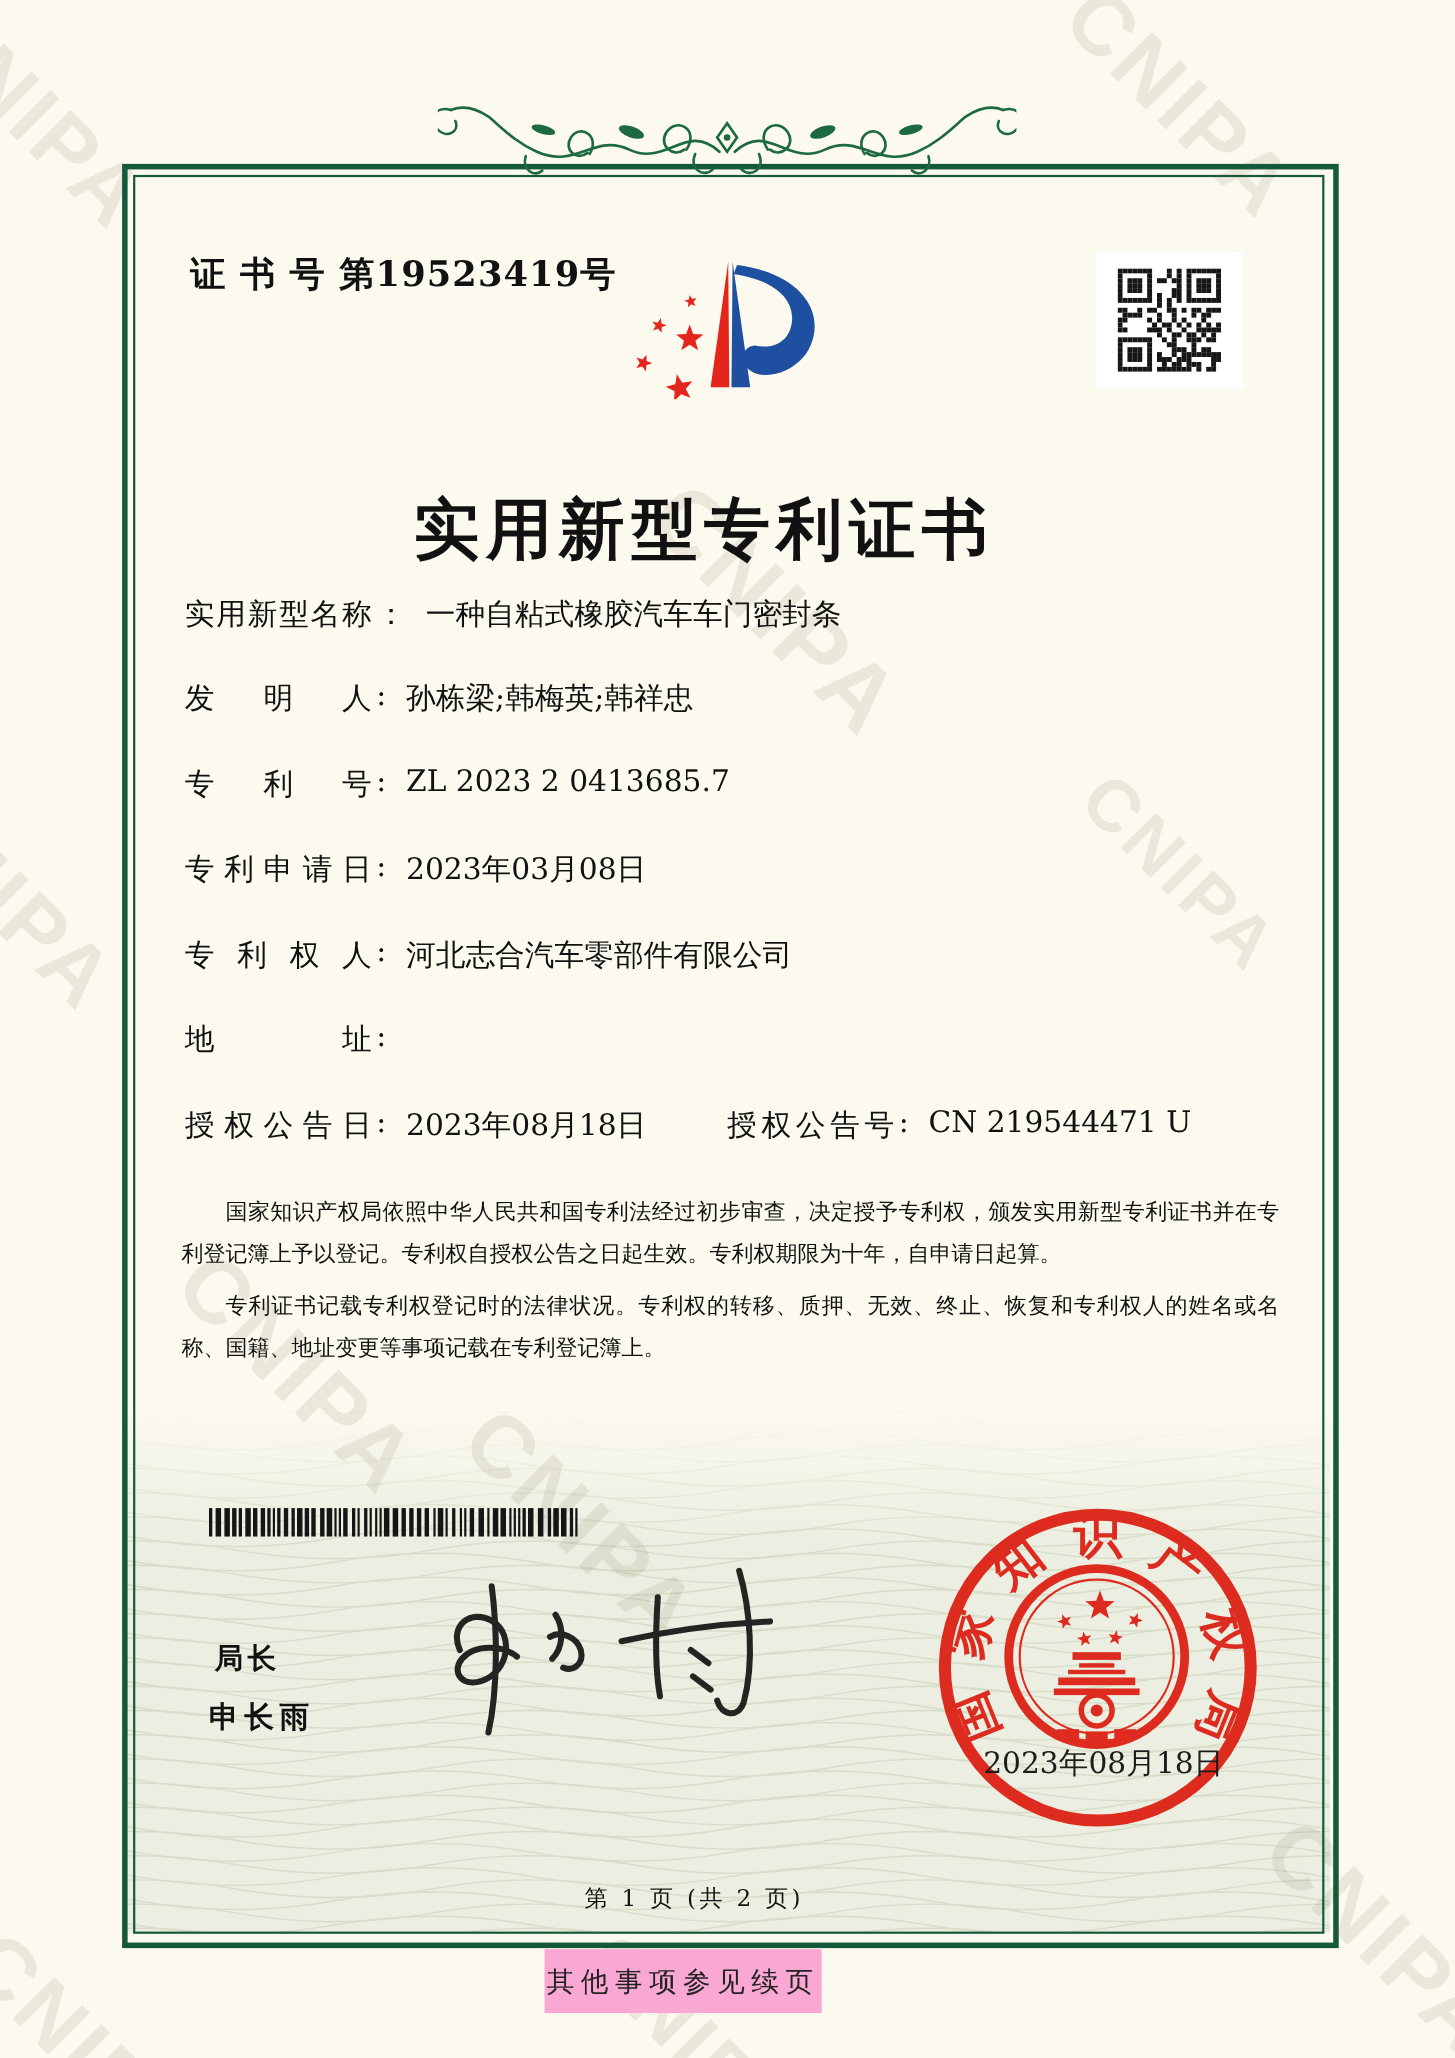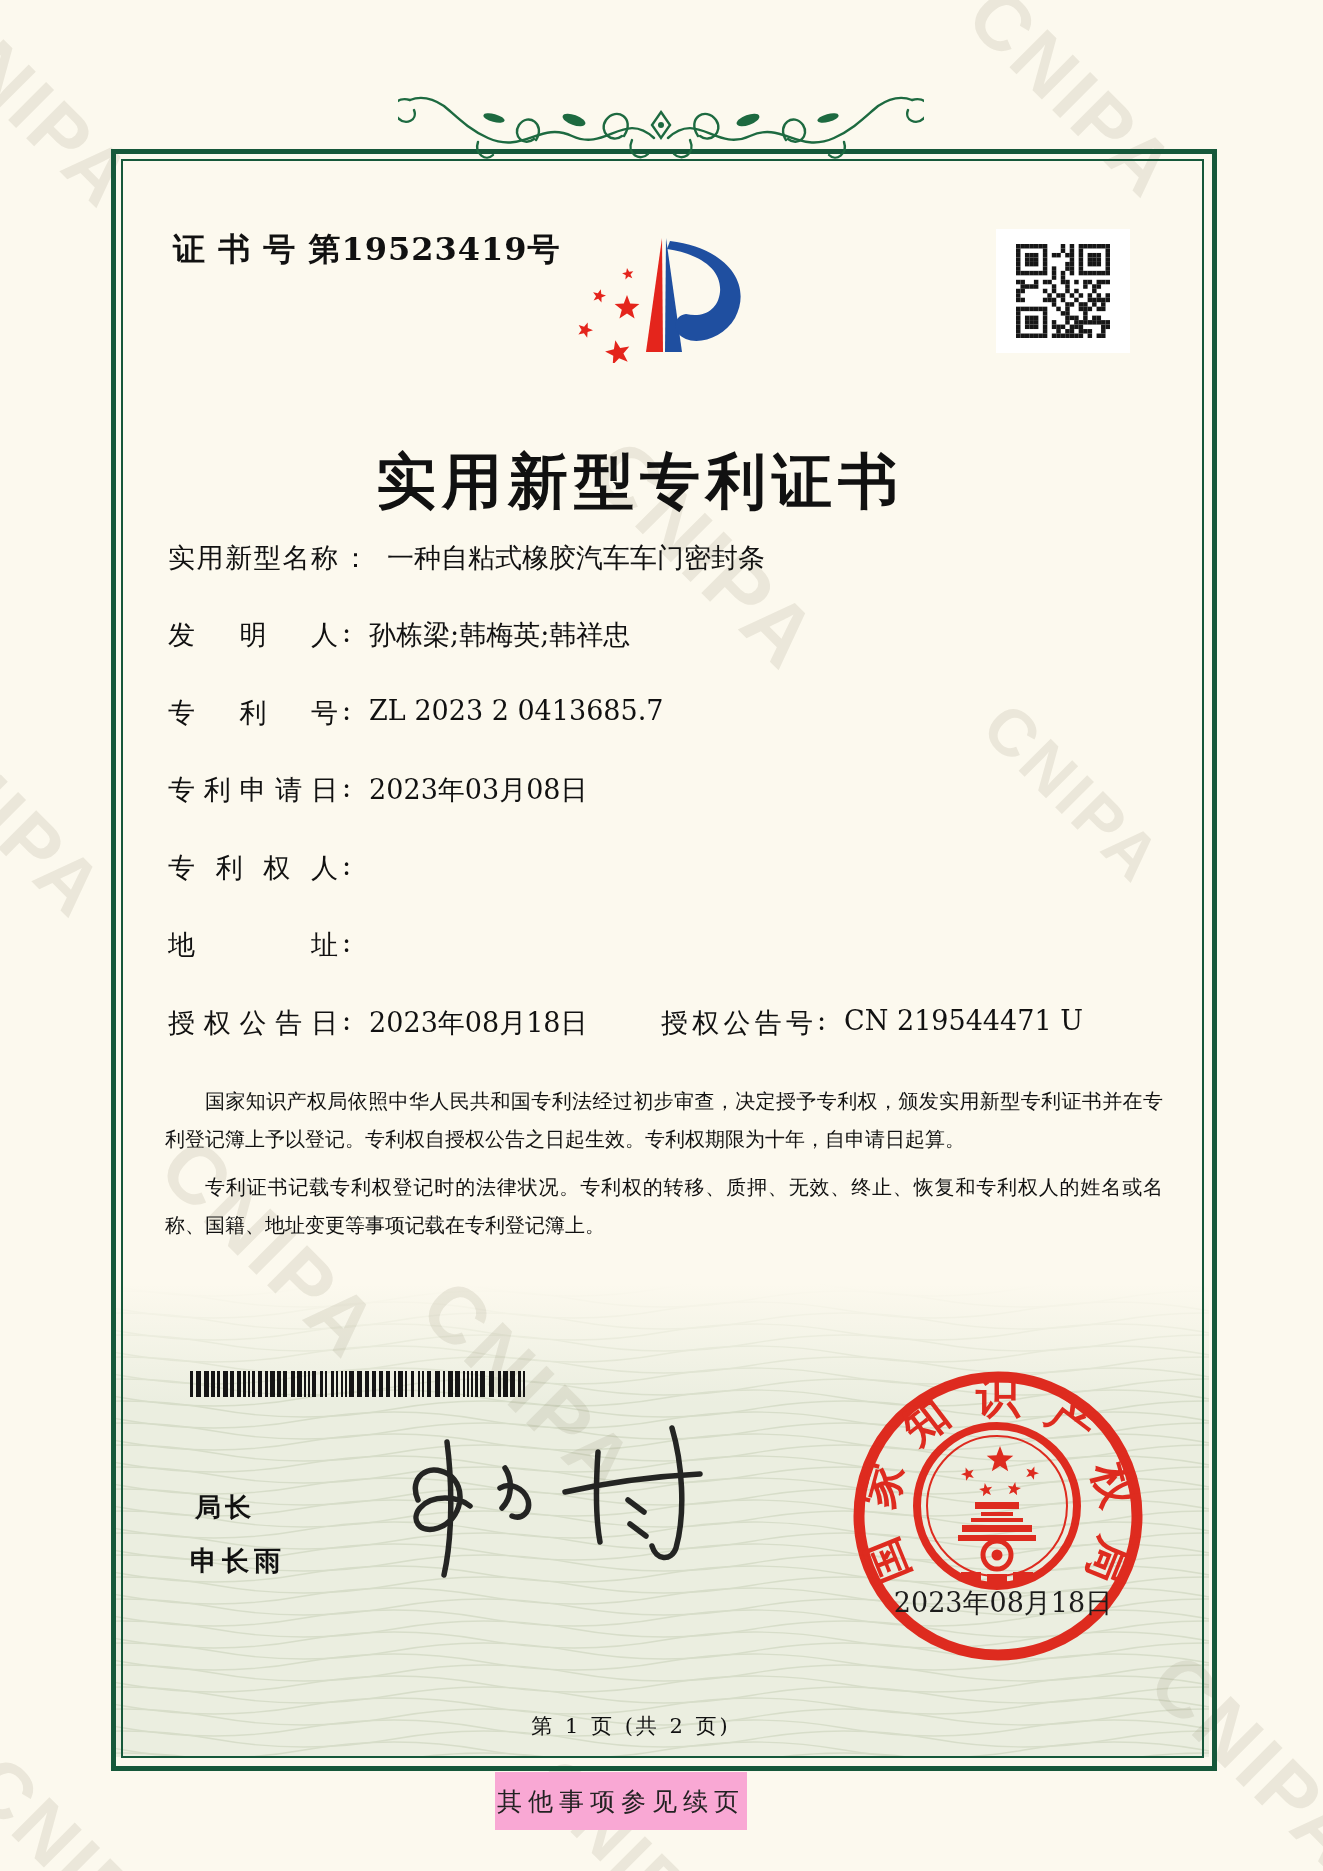--- a/index.html
+++ b/index.html
@@ -437,20 +437,21 @@
     <span class="fval">2023年03月08日</span>
 </div>
 <div class="frow" style="top:850px;">
   <span class="justify-chars">
       <span>专</span>
       <span>利</span>
       <span>权</span>
       <span>人</span>
     </span>
     <span class="colon">:</span>
+    <span class="fval">河北志合汽车零部件有限公司</span>
 </div>
 <div class="frow" style="top:927px;">
   <span class="justify-chars">
       <span>地</span>
       <span>址</span>
     </span>
     <span class="colon">:</span>
 </div>
 <div class="frow" style="top:1005px;">
   <span class="justify-chars">

